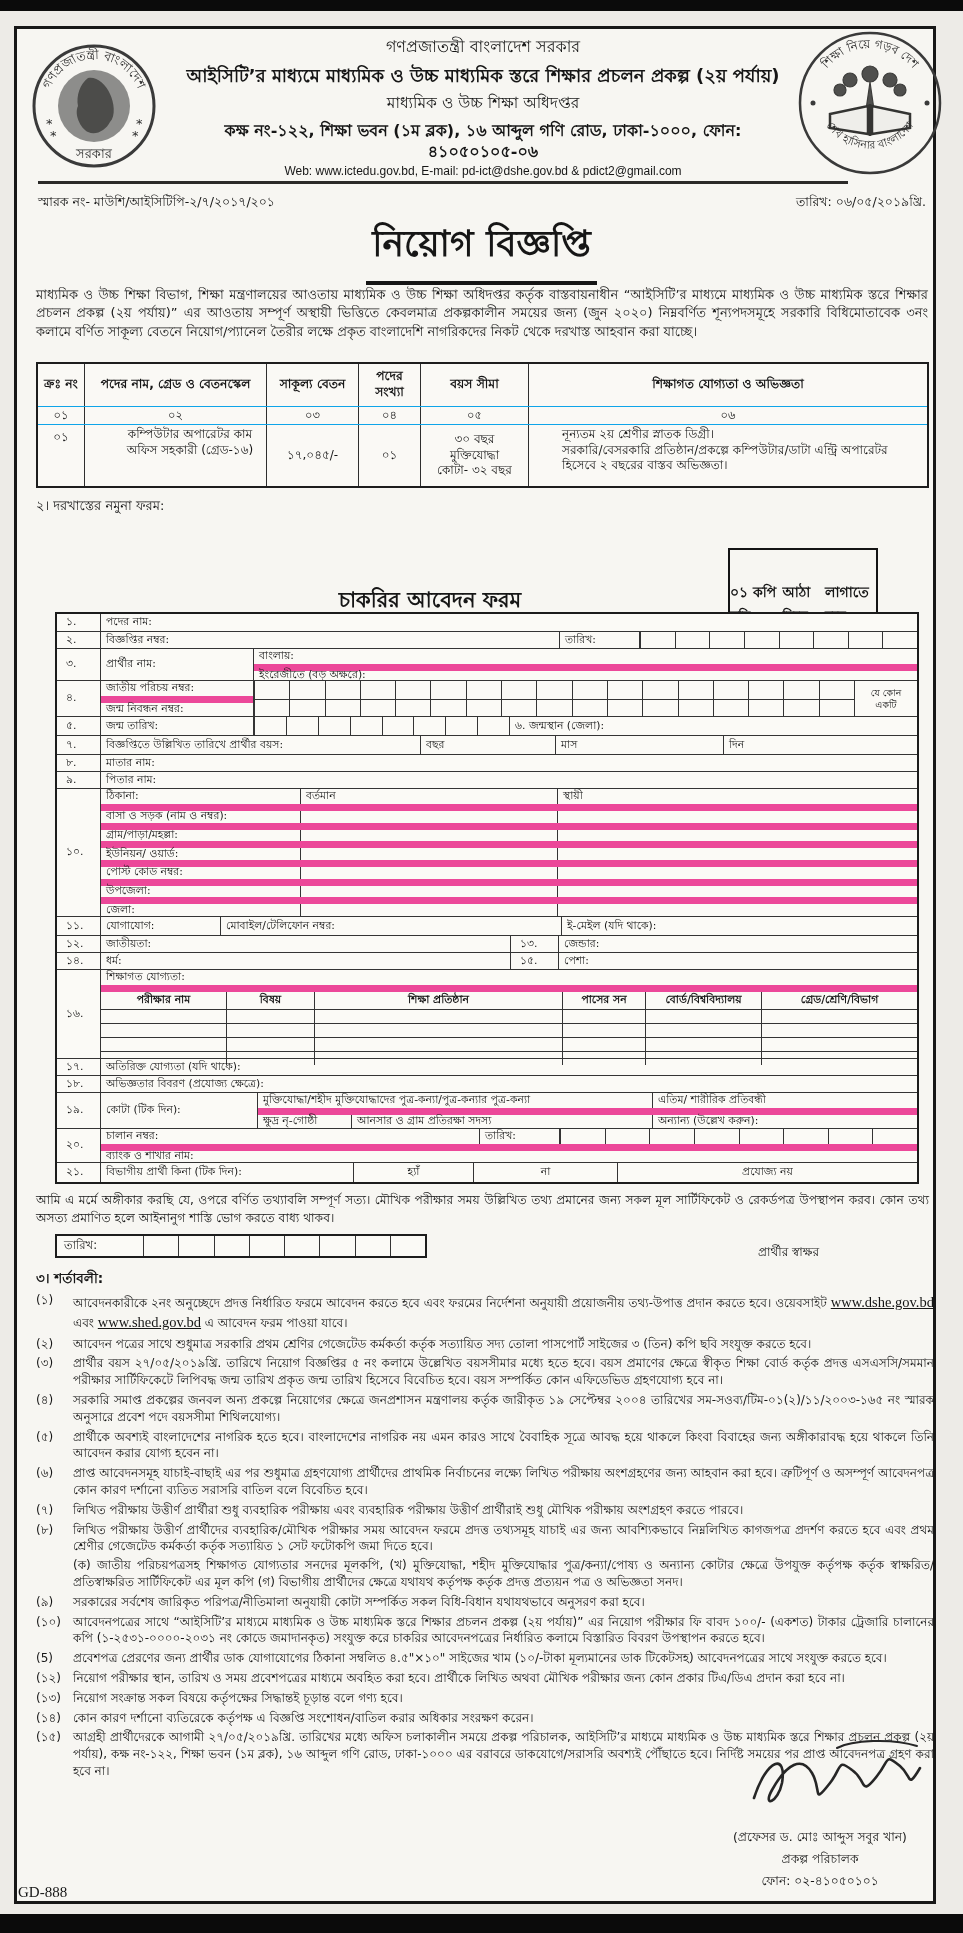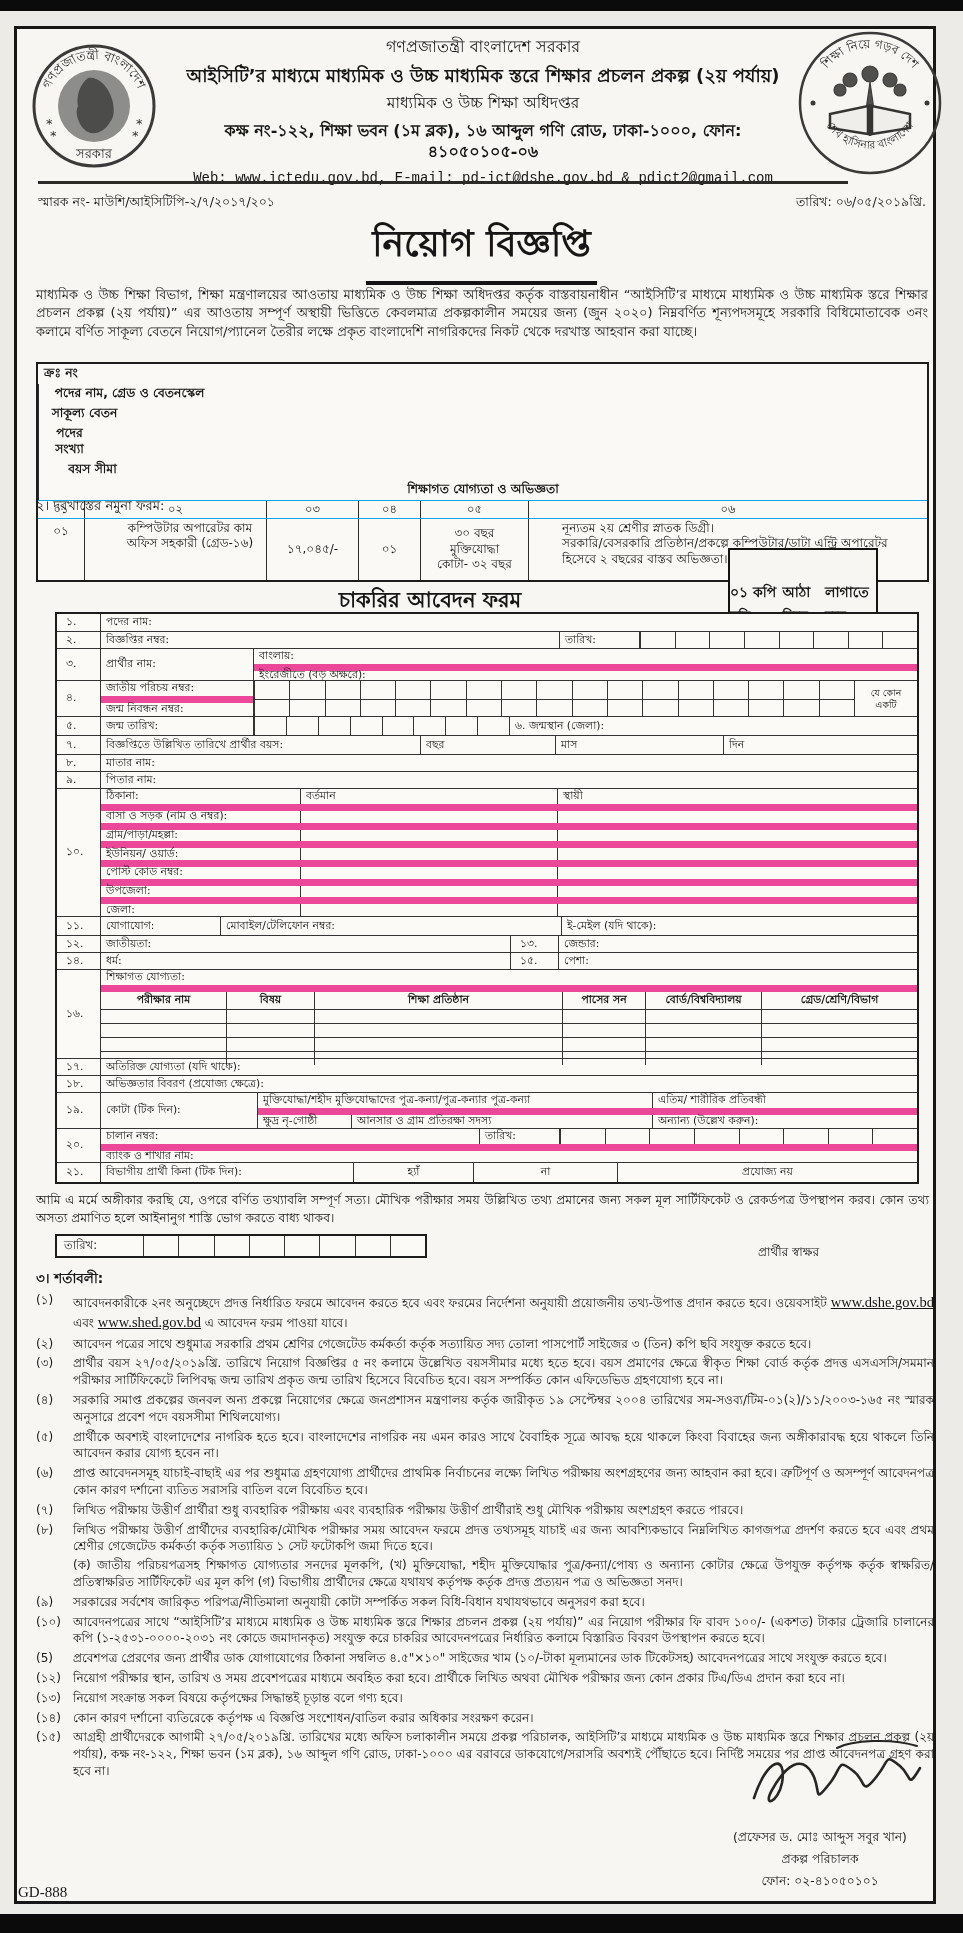--- a/index.html
+++ b/index.html
@@ -10,34 +10,34 @@
   .topbar{left:0;top:0;width:963px;height:11px;background:#0b0b0b;}
   .botbar{left:0;top:1914px;width:963px;height:19px;background:#0b0b0b;}
   .frame{left:14px;top:26px;width:922px;height:1878px;border:3px solid #171717;background:#f7f6f2;}
 
   
   .hdr{left:168px;top:36px;width:630px;text-align:center;line-height:1.35;}
   .h1{font-size:16px;}
   .h2{font-size:18px;font-weight:bold;margin-top:6px;}
   .h3{font-size:15.5px;margin-top:5px;}
   .h4{font-size:16px;font-weight:bold;margin-top:6px;}
-  .h5{font-size:14px;margin-top:6px;font-family:Liberation Mono, monospace;}
+  .h5{font-size:12px;font-family:Liberation Sans, sans-serif;}
   .seal{background:transparent;}
   .rule{left:38px;top:181px;width:810px;height:3px;background:#2b2a28;}
   .memo{left:38px;top:193px;width:888px;display:flex;justify-content:space-between;font-size:12.5px;}
 
   .title{left:0;top:216px;width:963px;text-align:center;}
   .title span{display:inline-block;font-size:36px;font-weight:bold;border-bottom:4px solid #151515;padding:0 6px 5px 6px;}
 
   .intro{left:36px;top:286px;width:892px;font-size:13px;line-height:1.42;text-align:justify;}
 
   
   .vtab{left:36px;top:362px;width:893px;border:2px solid #1d1d1d;background:#faf9f5;font-size:12px;}
   .vrow{display:flex;border-top:1px solid #0ea5e9;}
-  .vrow:first-child{border-top:none;flex-direction:column;}
+  .vrow:first-child{border-top:none;}
   .vc{border-left:1px solid #2e2e2e;display:flex;align-items:center;justify-content:center;text-align:center;padding:2px 4px;line-height:1.3;}
   .vc:first-child{border-left:none;}
   .vc.left{justify-content:flex-start;text-align:left;padding-left:33px;}
   .w1{width:46px;}.w2{width:182px;}.w3{width:92px;}.w4{width:62px;}.w5{width:108px;}.w6{flex:1;}
   .vhead{min-height:42px;font-weight:bold;font-size:12.3px;}
   .vnums{height:18px;font-size:11.5px;}
   .vdata{min-height:62px;}
   .stack{display:flex;flex-direction:column;justify-content:center;}
 
   .sec2{left:36px;top:496px;font-size:13px;}

